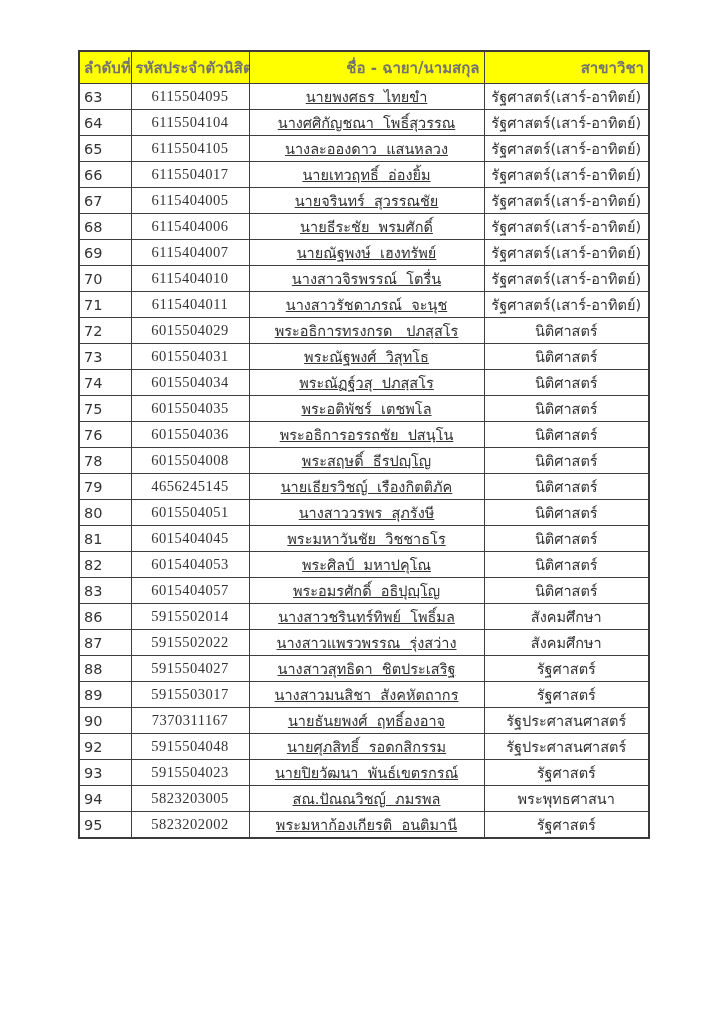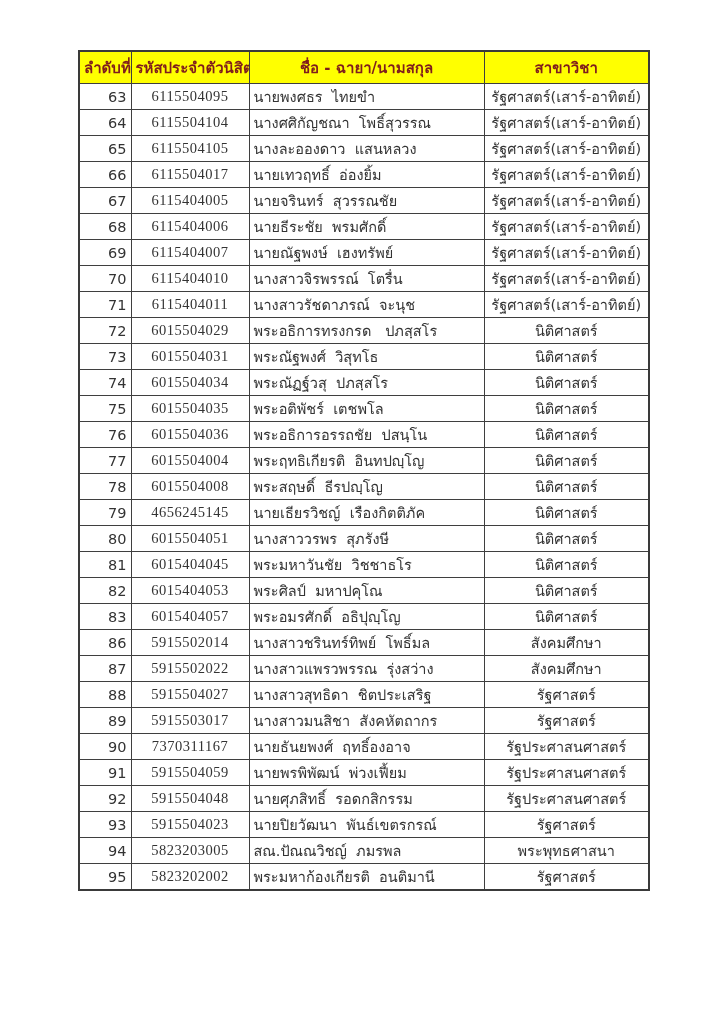--- a/index.html
+++ b/index.html
@@ -15,34 +15,34 @@
     border:2px solid #3a3a3a;
   }
   .student-table th,.student-table td{
     border:1px solid #3f3f3f;
     font-size:14.5px;
     padding:0 4px;
     overflow:hidden;white-space:pre;
   }
   .student-table th{
     background:#ffff00;
-    color:#7f1d1d;
+    color:#737373;
     font-weight:bold;
     height:31px;
-    text-align:center;
+    text-align:right;
     font-size:15px;
   }
   .student-table td{height:25px;color:#333333;}
   .col-no{width:52px;}
   .col-id{width:118px;}
   .col-name{width:235px;}
   .col-major{width:165px;}
-  td.c-no{text-align:right;}
+  td.c-no{text-align:left;}
   td.c-id{text-align:center;letter-spacing:0.5px;font-family:Liberation Serif, serif;}
-  td.c-name{text-align:left;padding-left:4px;}
+  td.c-name{text-align:center;padding-left:4px;text-decoration:underline;}
   td.c-major{text-align:center;border-radius:11px;}
 </style>
 </head>
 <body>
 
 <div class="page">
   <table class="student-table">
     <colgroup>
       <col class="col-no">
       <col class="col-id">
@@ -136,26 +136,20 @@
           <td class="c-name">พระอติพัชร์  เตชพโล</td>
           <td class="c-major">นิติศาสตร์</td>
         </tr>
         <tr>
           <td class="c-no">76</td>
           <td class="c-id">6015504036</td>
           <td class="c-name">พระอธิการอรรถชัย  ปสนฺโน</td>
           <td class="c-major">นิติศาสตร์</td>
         </tr>
         <tr>
-          <td class="c-no">77</td>
-          <td class="c-id">6015504004</td>
-          <td class="c-name">พระฤทธิเกียรติ  อินทปญฺโญ</td>
-          <td class="c-major">นิติศาสตร์</td>
-        </tr>
-        <tr>
           <td class="c-no">78</td>
           <td class="c-id">6015504008</td>
           <td class="c-name">พระสฤษดิ์  ธีรปญฺโญ</td>
           <td class="c-major">นิติศาสตร์</td>
         </tr>
         <tr>
           <td class="c-no">79</td>
           <td class="c-id">4656245145</td>
           <td class="c-name">นายเธียรวิชญ์  เรืองกิตติภัค</td>
           <td class="c-major">นิติศาสตร์</td>
@@ -205,26 +199,20 @@
         <tr>
           <td class="c-no">89</td>
           <td class="c-id">5915503017</td>
           <td class="c-name">นางสาวมนสิชา  สังคหัตถากร</td>
           <td class="c-major">รัฐศาสตร์</td>
         </tr>
         <tr>
           <td class="c-no">90</td>
           <td class="c-id">7370311167</td>
           <td class="c-name">นายธันยพงศ์  ฤทธิ์องอาจ</td>
-          <td class="c-major">รัฐประศาสนศาสตร์</td>
-        </tr>
-        <tr>
-          <td class="c-no">91</td>
-          <td class="c-id">5915504059</td>
-          <td class="c-name">นายพรพิพัฒน์  พ่วงเฟี้ยม</td>
           <td class="c-major">รัฐประศาสนศาสตร์</td>
         </tr>
         <tr>
           <td class="c-no">92</td>
           <td class="c-id">5915504048</td>
           <td class="c-name">นายศุภสิทธิ์  รอดกสิกรรม</td>
           <td class="c-major">รัฐประศาสนศาสตร์</td>
         </tr>
         <tr>
           <td class="c-no">93</td>

